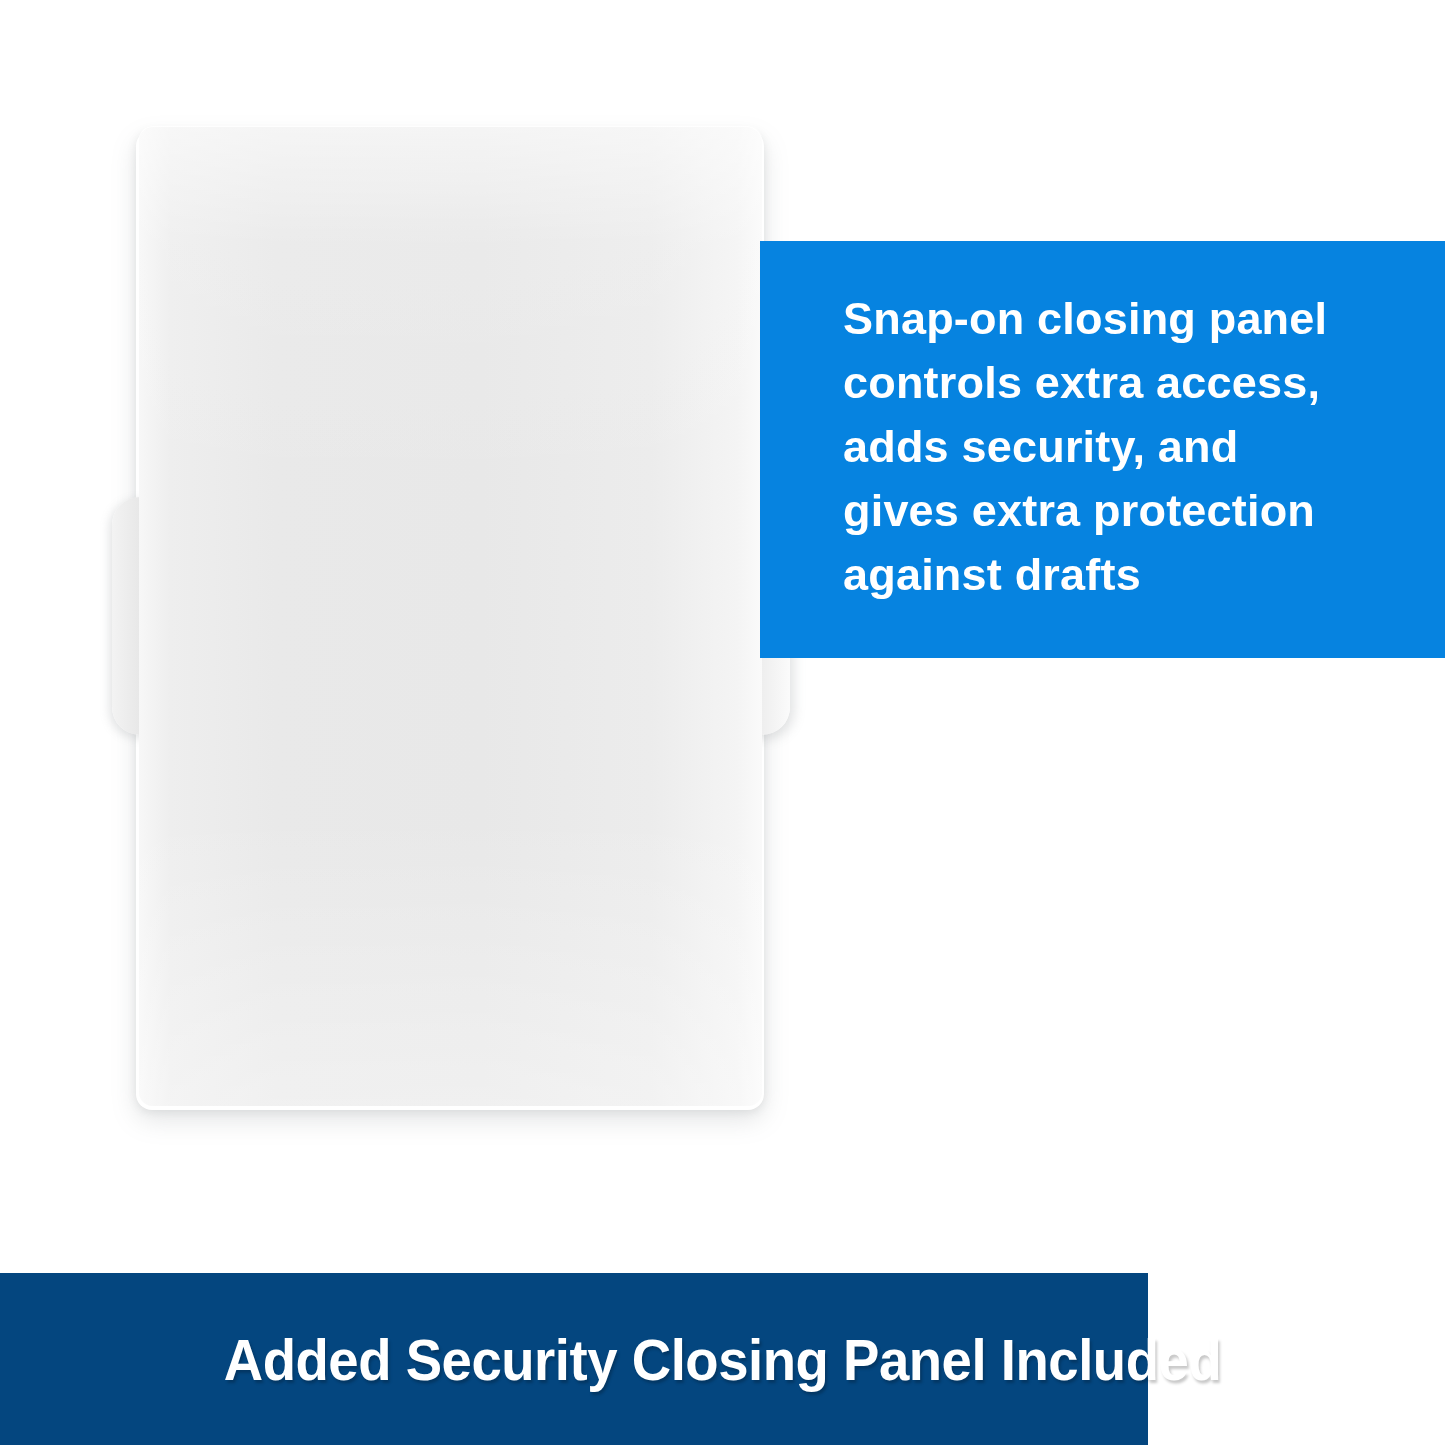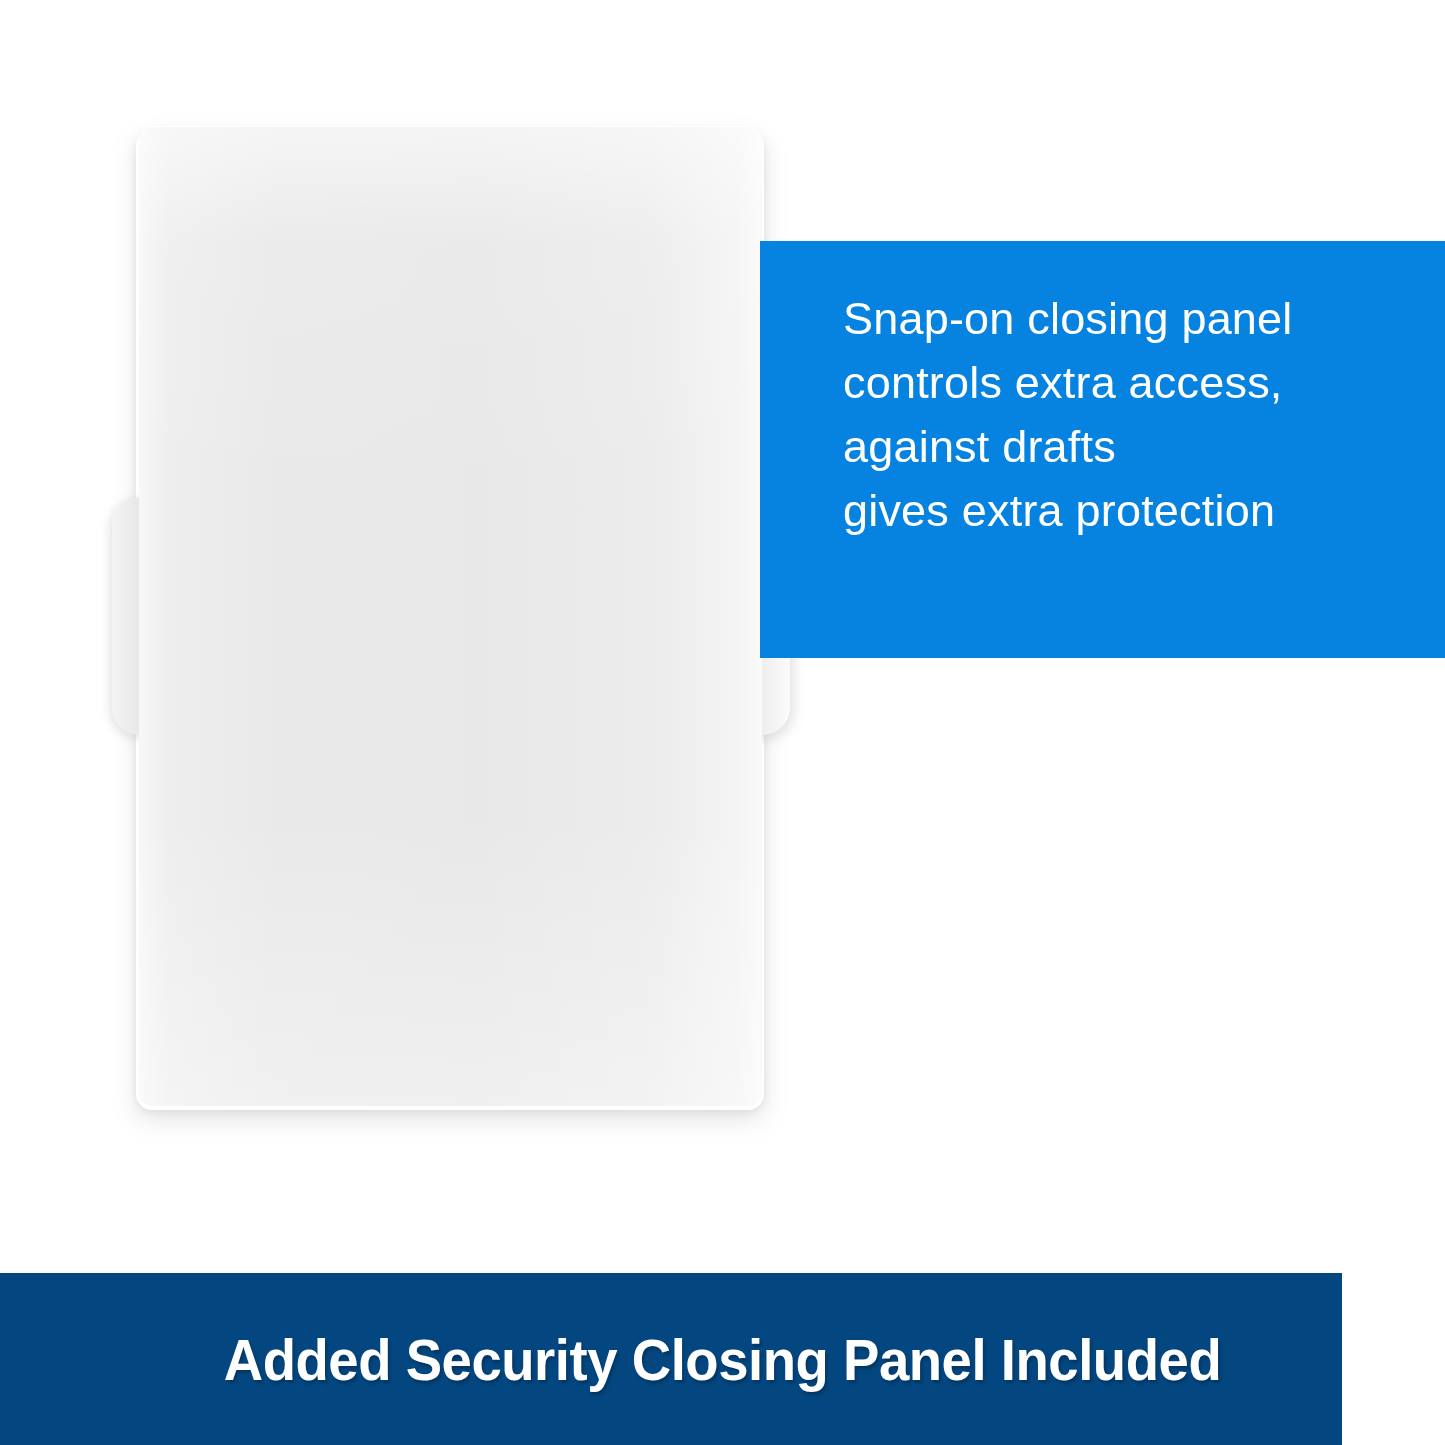--- a/index.html
+++ b/index.html
@@ -147,31 +147,31 @@
     background: #0683e0;
   }
   #feature-callout .callout-text {
     position: absolute;
     left: 83px;
     top: 46px;
     width: 560px;
     color: #ffffff;
     font-size: 45px;
     line-height: 64px;
-    font-weight: 400;
+    font-weight: 700;
     letter-spacing: 0.2px;
   }
   .callout-line { display: block; white-space: nowrap; }
 
   
   #bottom-banner {
     position: absolute;
     left: 0;
     top: 1273px;
-    width: 1342px;
+    width: 1148px;
     height: 172px;
     background: #04467f;
   }
   #bottom-banner .banner-text {
     position: absolute;
     left: 0;
     top: 0;
     width: 1445px;
     height: 172px;
     display: flex;
@@ -202,22 +202,23 @@
     <div class="panel-sheen"></div>
 
     <div class="panel-emboss"></div>
     <div class="panel-emboss-sub"></div>
   </div>
 
   <div id="feature-callout">
     <div class="callout-text">
       <span class="callout-line">Snap-on closing panel</span>
       <span class="callout-line">controls extra access,</span>
+      <span class="callout-line">adds security, and</span>
+      <span class="callout-line">gives extra protection</span>
       <span class="callout-line">against drafts</span>
-      <span class="callout-line">gives extra protection</span>
     </div>
   </div>
 
   <div id="bottom-banner">
     <div class="banner-text">Added Security Closing Panel Included</div>
   </div>
 
 </div>
 
 </body></html>

